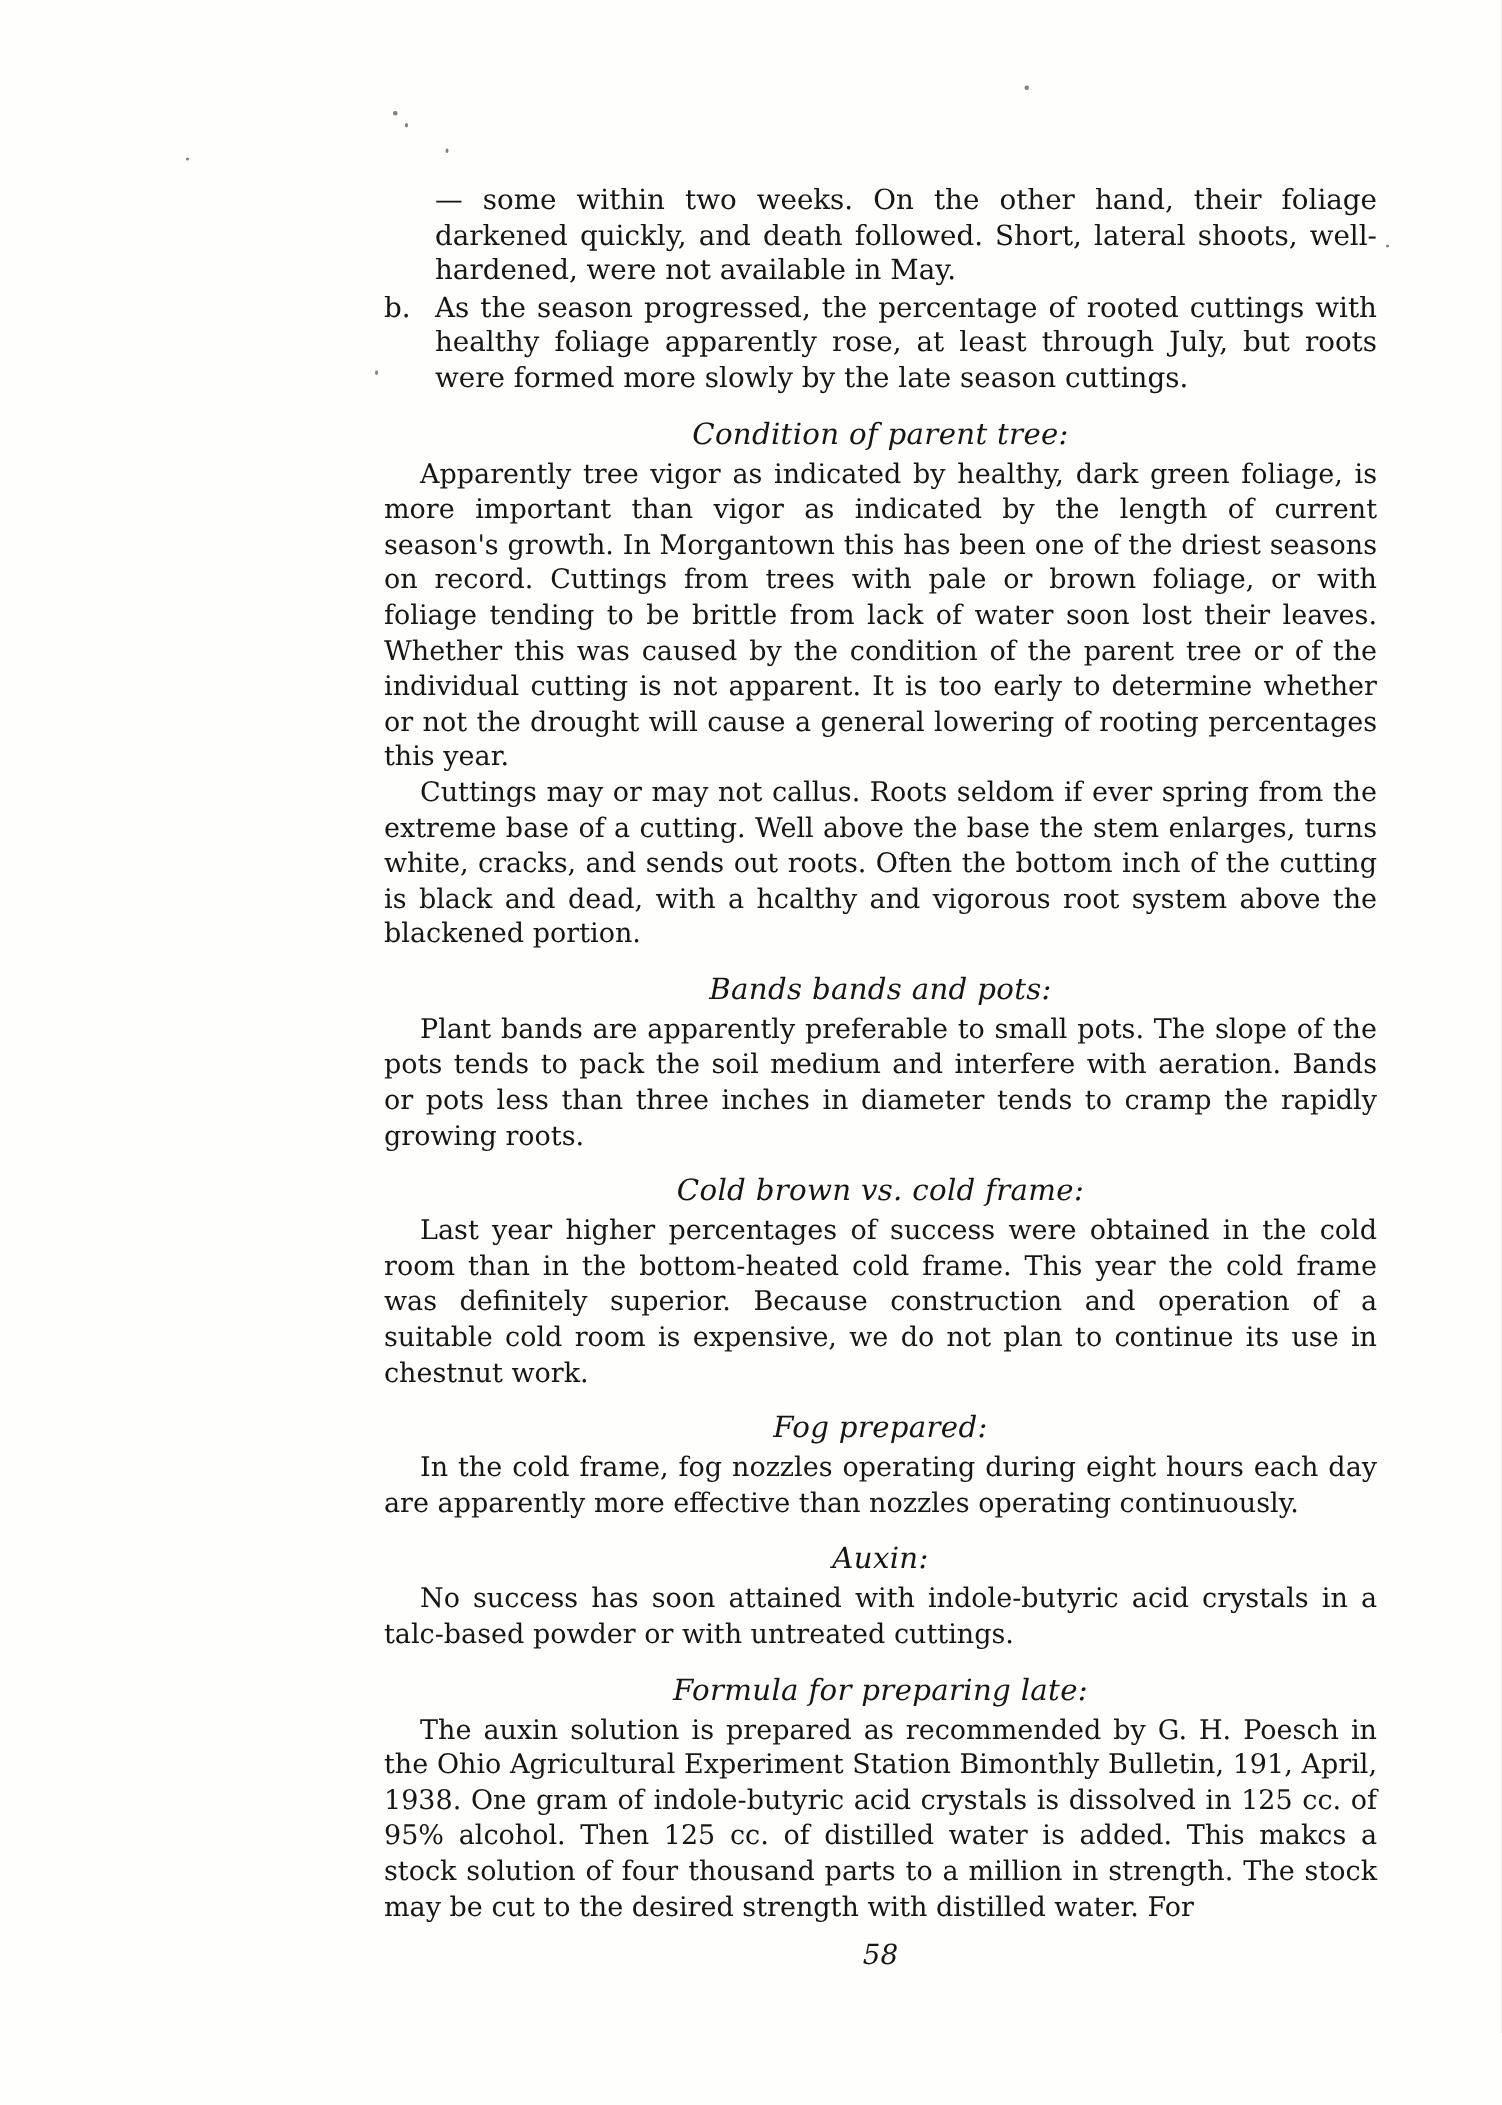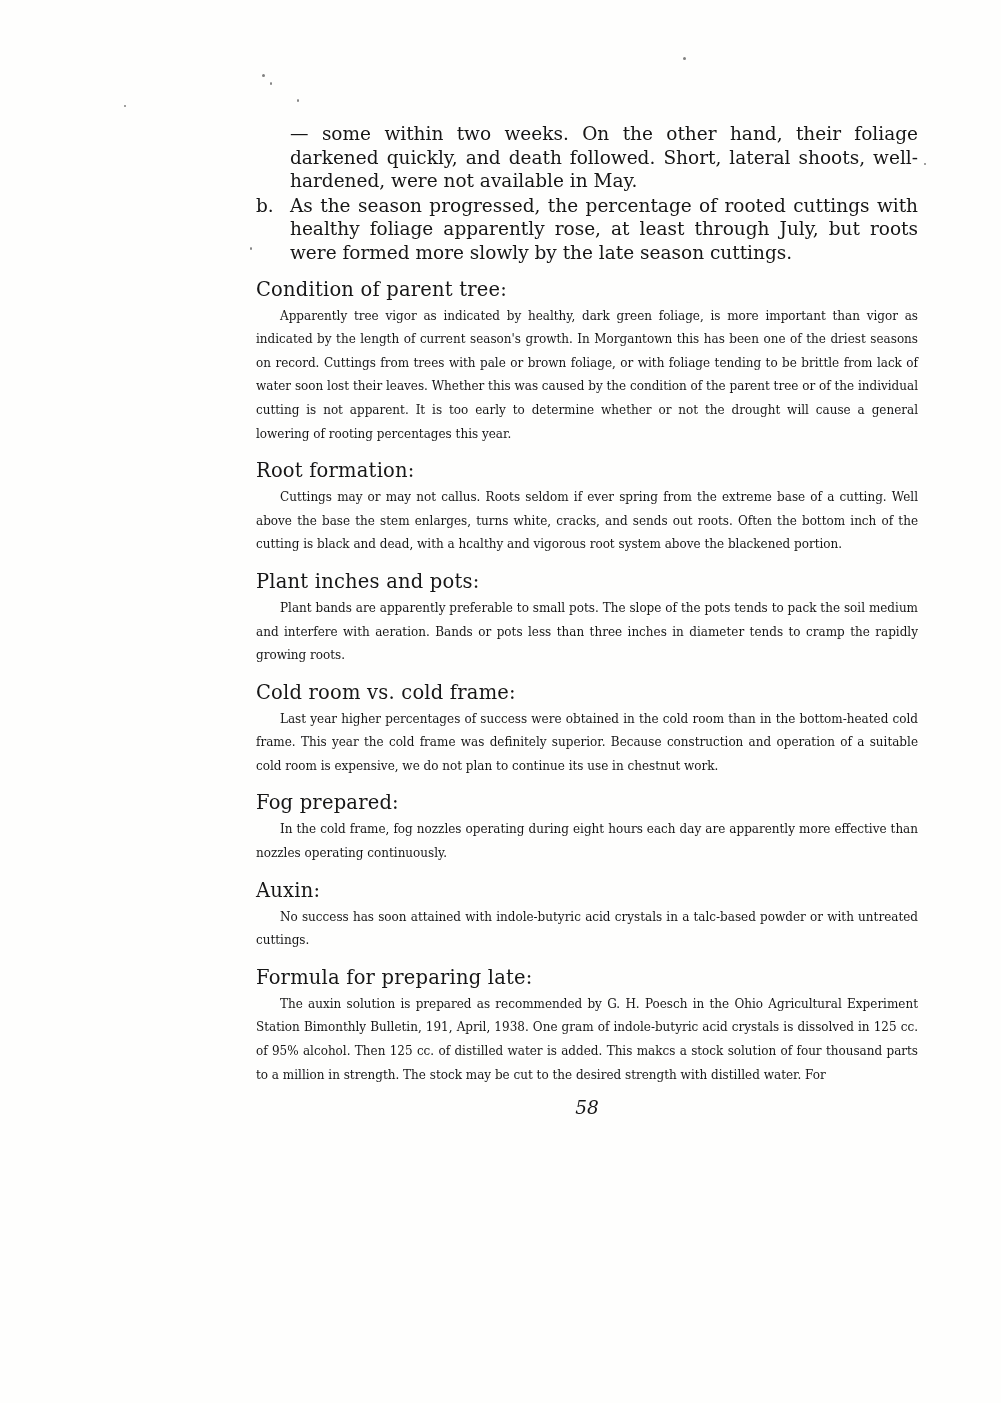--- a/index.html
+++ b/index.html
@@ -37,31 +37,33 @@
   .list-marker {
     flex: 0 0 34px;
   }
   .list-text {
     flex: 1;
     text-align: justify;
     margin: 0;
   }
   .section { margin: 0; }
   .section-heading {
+    font-style: italic;
     font-weight: normal;
     font-size: 19.5px;
     line-height: 24px;
     margin: 13px 0 3px 0;
     letter-spacing: 0.2px;
+    text-align: center;
   }
   .section-para {
     margin: 0;
     text-align: justify;
     text-indent: 24px;
-    font-size: 12px;
+    font-size: 18px;
     line-height: 23.6px;
   }
   .page-number {
     margin-top: 10px;
     text-align: center;
     font-size: 18.5px;
     font-style: italic;
   }
   .speckle {
     position: absolute;
@@ -93,31 +95,30 @@
       <span class="list-marker">b.</span>
       <p class="list-text">As the season progressed, the percentage of rooted cuttings with healthy foliage apparently rose, at least through July, but roots were formed more slowly by the late season cuttings.</p>
     </div>
 
     <div class="section">
       <h3 class="section-heading">Condition of parent tree:</h3>
       <p class="section-para">Apparently tree vigor as indicated by healthy, dark green foliage, is more important than vigor as indicated by the length of current season's growth. In Morgantown this has been one of the driest seasons on record. Cuttings from trees with pale or brown foliage, or with foliage tending to be brittle from lack of water soon lost their leaves. Whether this was caused by the condition of the parent tree or of the individual cutting is not apparent. It is too early to determine whether or not the drought will cause a general lowering of rooting percentages this year.</p>
     </div>
 
     <div class="section">
-      <h3 class="section-heading">Root formation:</h3>
       <p class="section-para">Cuttings may or may not callus. Roots seldom if ever spring from the extreme base of a cutting. Well above the base the stem enlarges, turns white, cracks, and sends out roots. Often the bottom inch of the cutting is black and dead, with a hcalthy and vigorous root system above the blackened portion.</p>
     </div>
 
     <div class="section">
-      <h3 class="section-heading">Plant inches and pots:</h3>
+      <h3 class="section-heading">Bands bands and pots:</h3>
       <p class="section-para">Plant bands are apparently preferable to small pots. The slope of the pots tends to pack the soil medium and interfere with aeration. Bands or pots less than three inches in diameter tends to cramp the rapidly growing roots.</p>
     </div>
 
     <div class="section">
-      <h3 class="section-heading">Cold room vs. cold frame:</h3>
+      <h3 class="section-heading">Cold brown vs. cold frame:</h3>
       <p class="section-para">Last year higher percentages of success were obtained in the cold room than in the bottom-heated cold frame. This year the cold frame was definitely superior. Because construction and operation of a suitable cold room is expensive, we do not plan to continue its use in chestnut work.</p>
     </div>
 
     <div class="section">
       <h3 class="section-heading">Fog prepared:</h3>
       <p class="section-para">In the cold frame, fog nozzles operating during eight hours each day are apparently more effective than nozzles operating continuously.</p>
     </div>
 
     <div class="section">
       <h3 class="section-heading">Auxin:</h3>

